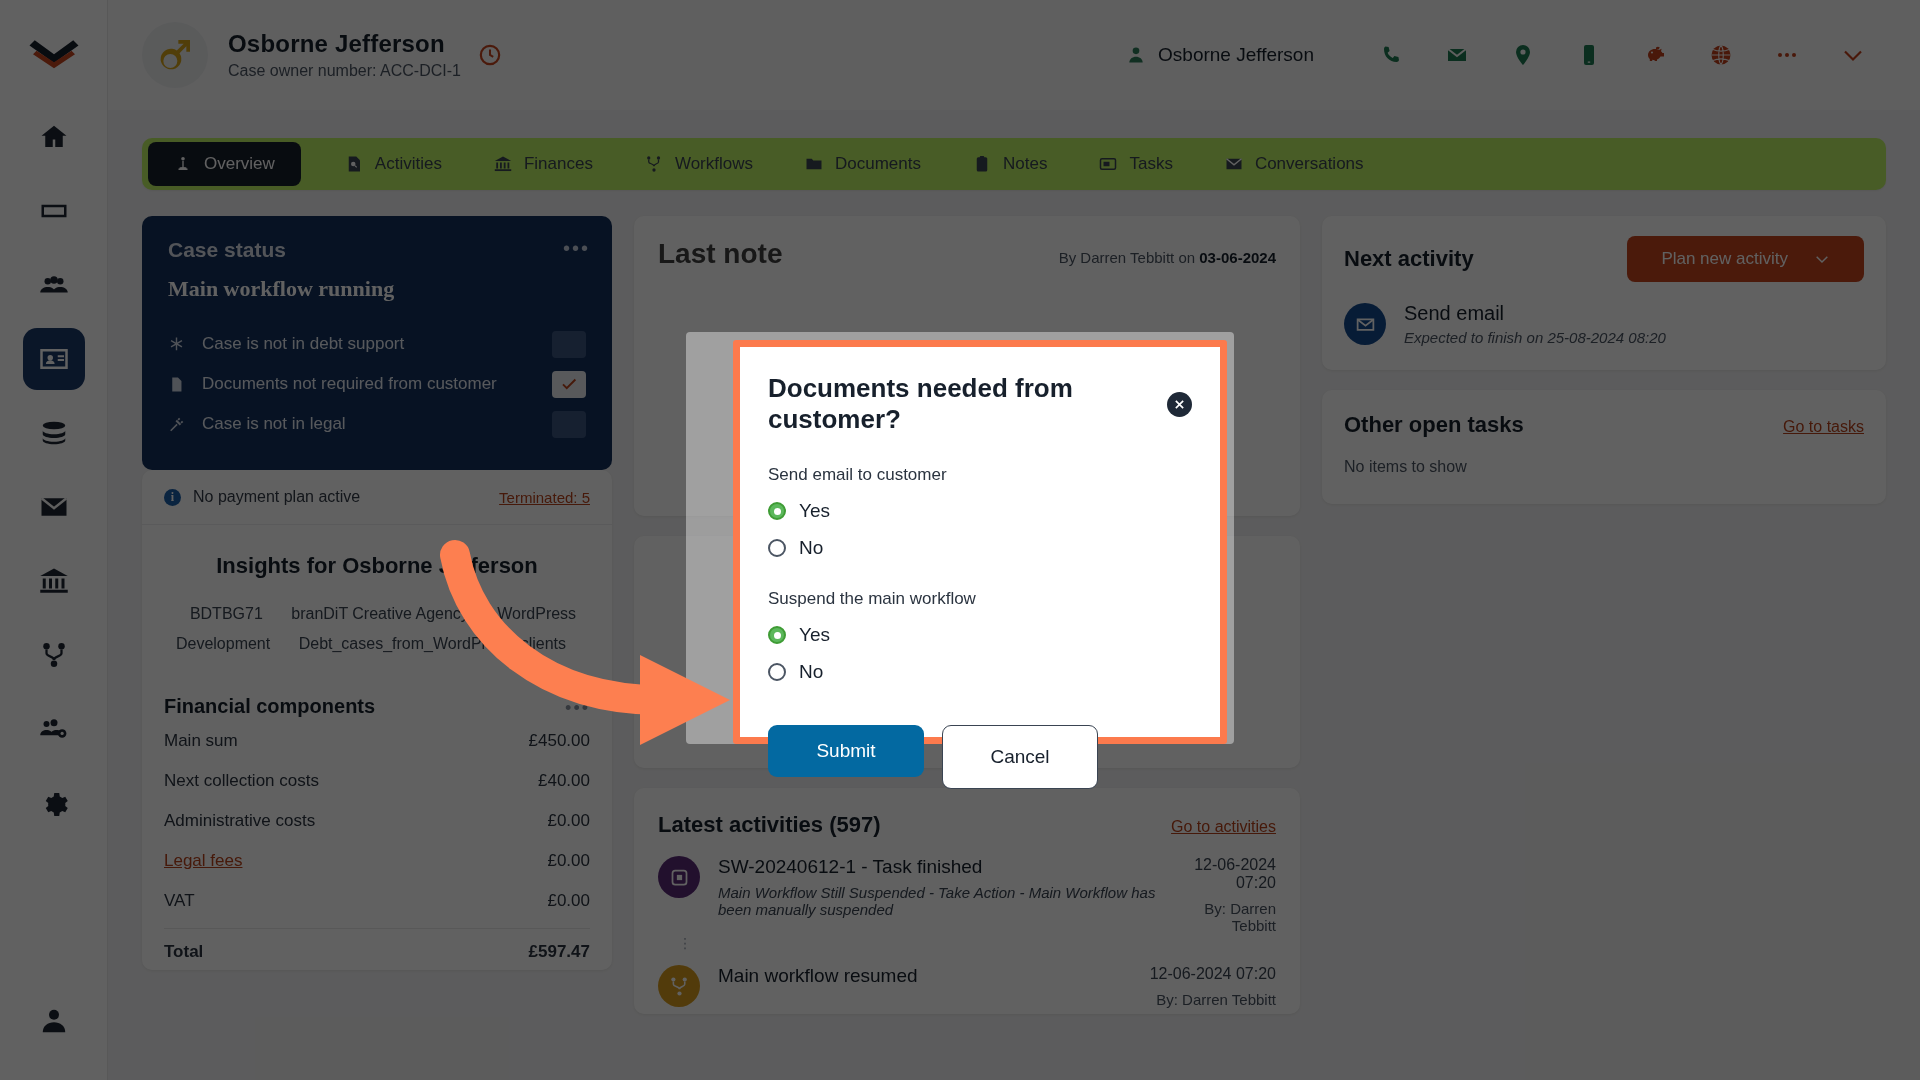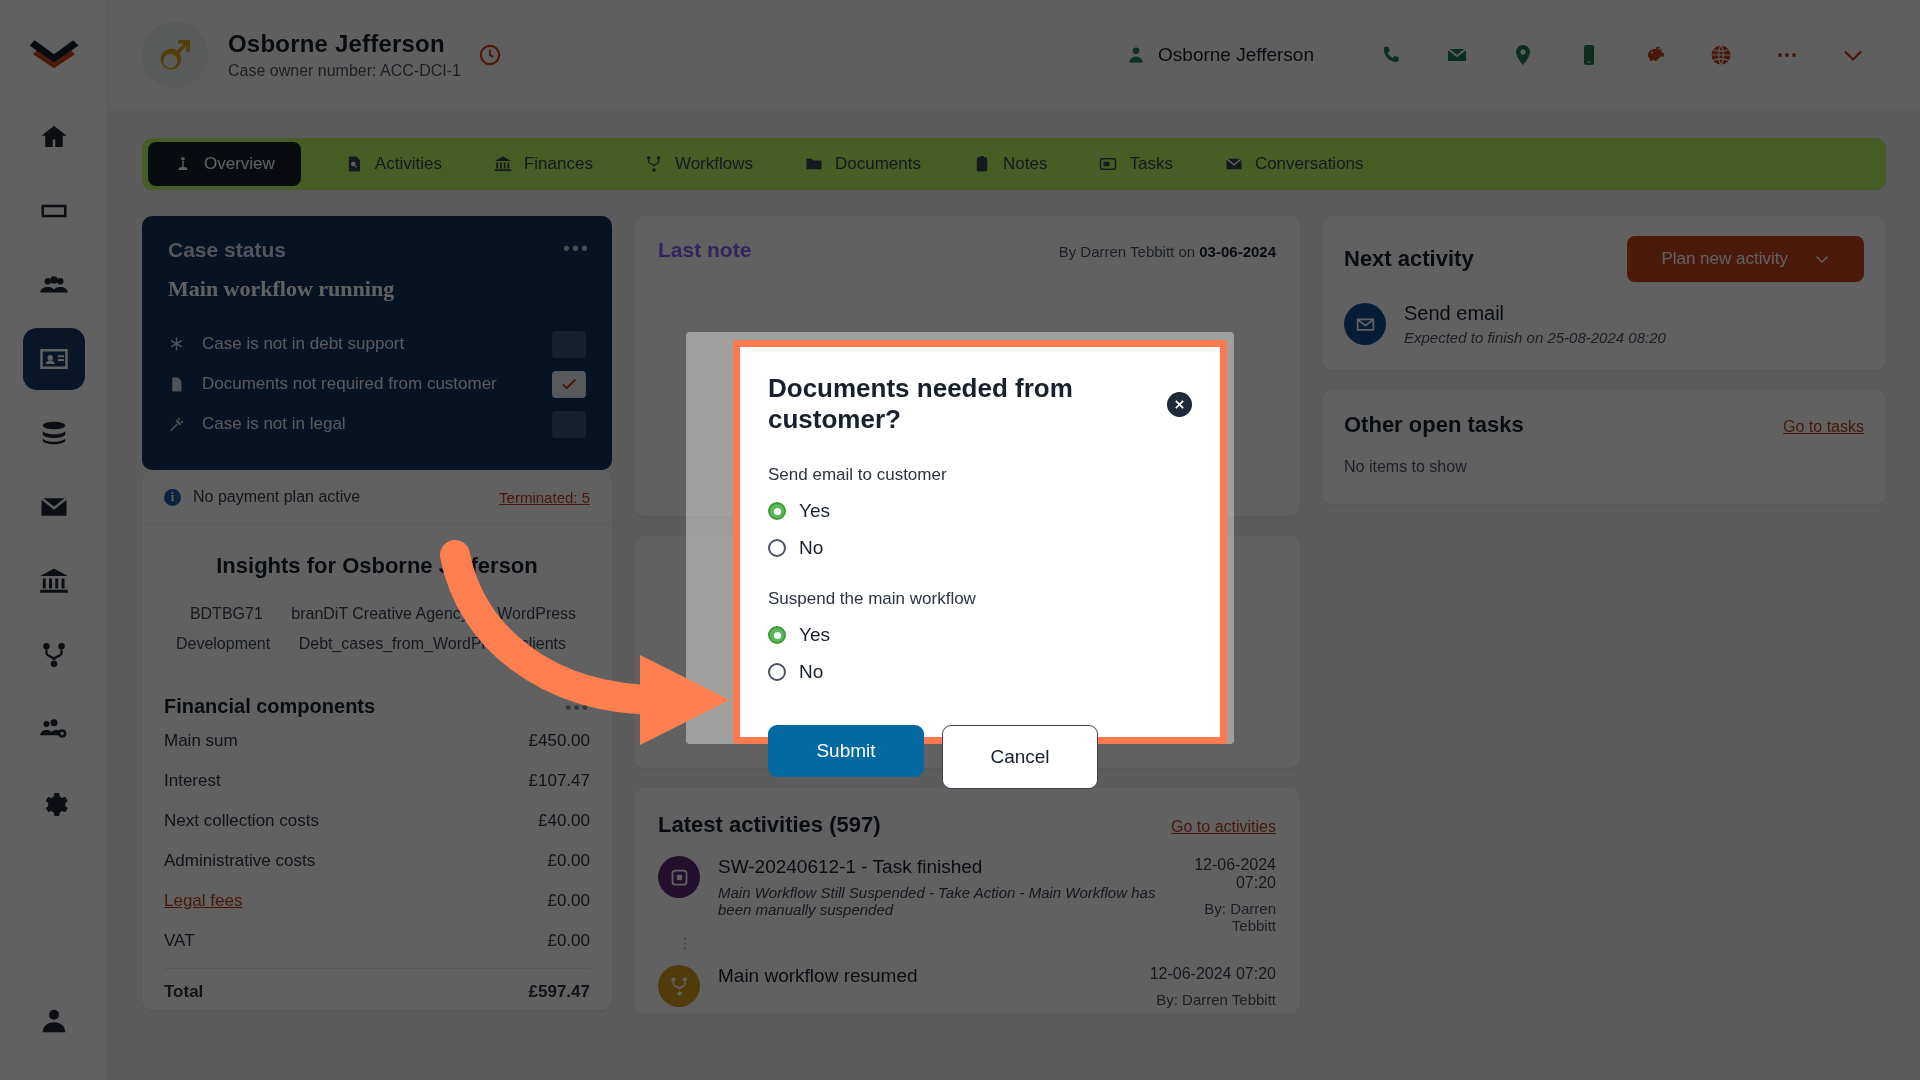--- a/index.html
+++ b/index.html
@@ -151,21 +151,21 @@
     display: flex; align-items: center; height: 34px;
     font-size: 17px; color: #2b3440; margin-top: 6px;
   }
   .fin-row .v { margin-left: auto; }
   .fin-row.total { font-weight: bold; border-top: 1px solid #e6e6e8; margin-top: 10px; padding-top: 12px; }
 
   
   .card-hd {
     display: flex; align-items: baseline; padding: 22px 24px 0 24px;
   }
-  .card-hd h4 { font-size: 21px; color: #8b5cf6; }
+  .card-hd h4 { font-size: 28px; color: #404040; }
   .card-hd .meta { margin-left: auto; font-size: 15px; color: #4b5563; }
   .card-hd .meta b { color: #17202c; }
   .card-body { padding: 18px 24px 24px 24px; font-size: 16px; color: #3a4452; }
 
   .next-hd { display: flex; align-items: center; padding: 20px 22px 0 22px; }
   .next-hd h4 { font-size: 22px; color: #17202c; }
   .btn-plan {
     margin-left: auto; background: #c4441f; color: #fff;
     border-radius: 8px; height: 46px; padding: 0 34px;
     display: flex; align-items: center; gap: 26px; font-size: 17px;
@@ -542,24 +542,20 @@
           </div>
 
           <div class="fin">
             <div class="dots2">•••</div>
             <h4>Financial components</h4>
             <div class="fin-row">
               <span>Main sum</span>
               <span class="v">£450.00</span>
             </div>
             <div class="fin-row">
-              <span>Interest</span>
-              <span class="v">£107.47</span>
-            </div>
-            <div class="fin-row">
               <span>Next collection costs</span>
               <span class="v">£40.00</span>
             </div>
             <div class="fin-row">
               <span>Administrative costs</span>
               <span class="v">£0.00</span>
             </div>
             <div class="fin-row">
               <a class="link-o">Legal fees</a>
               <span class="v">£0.00</span>

